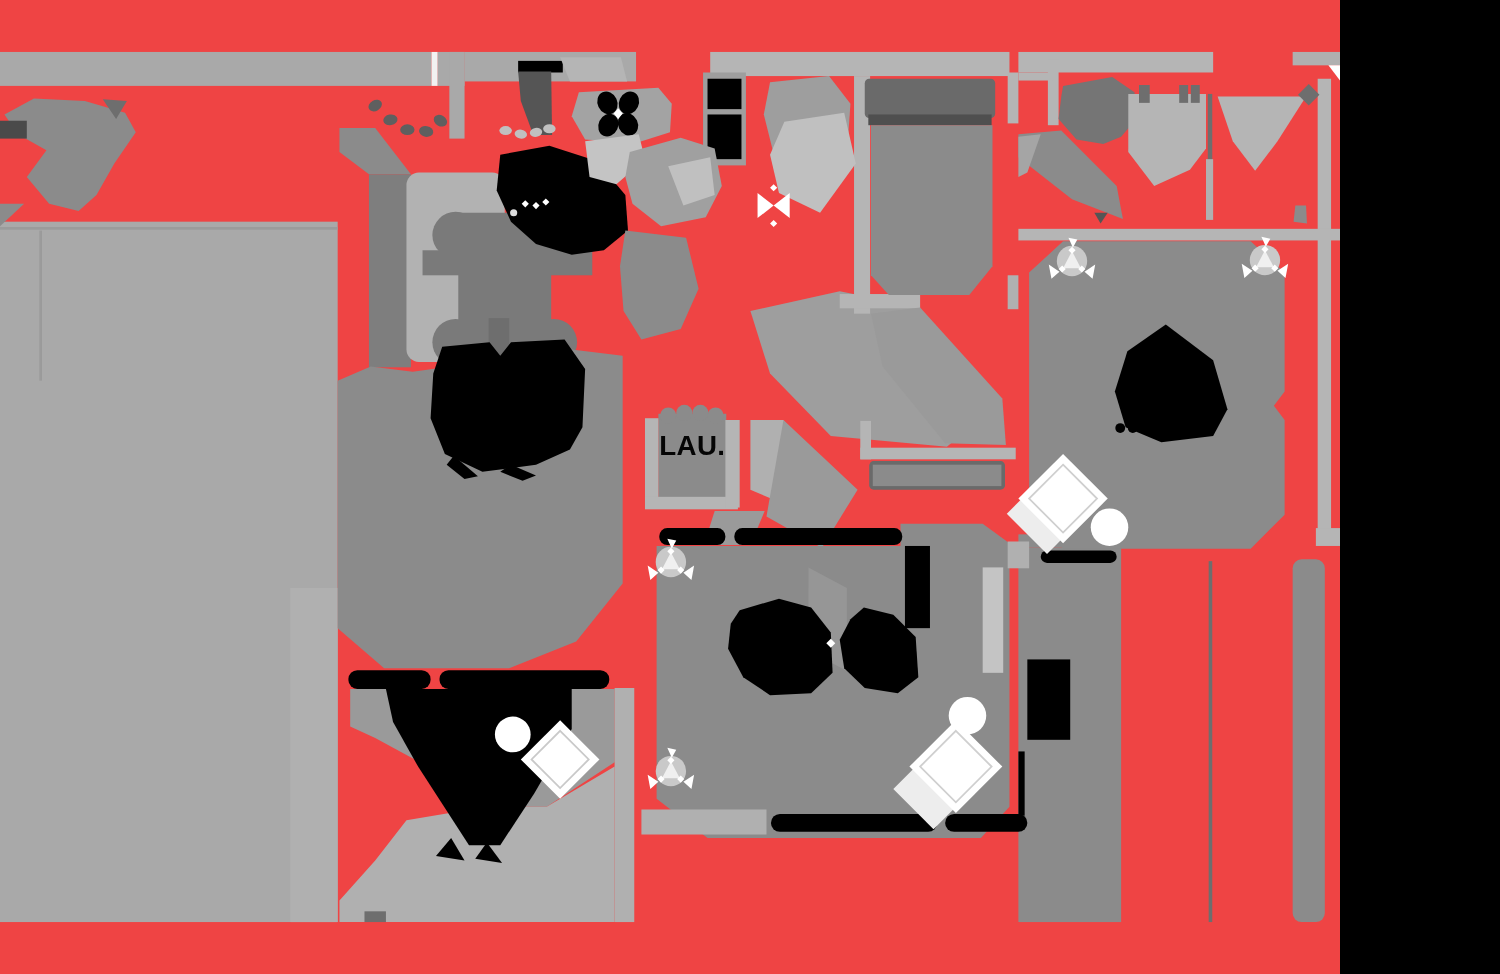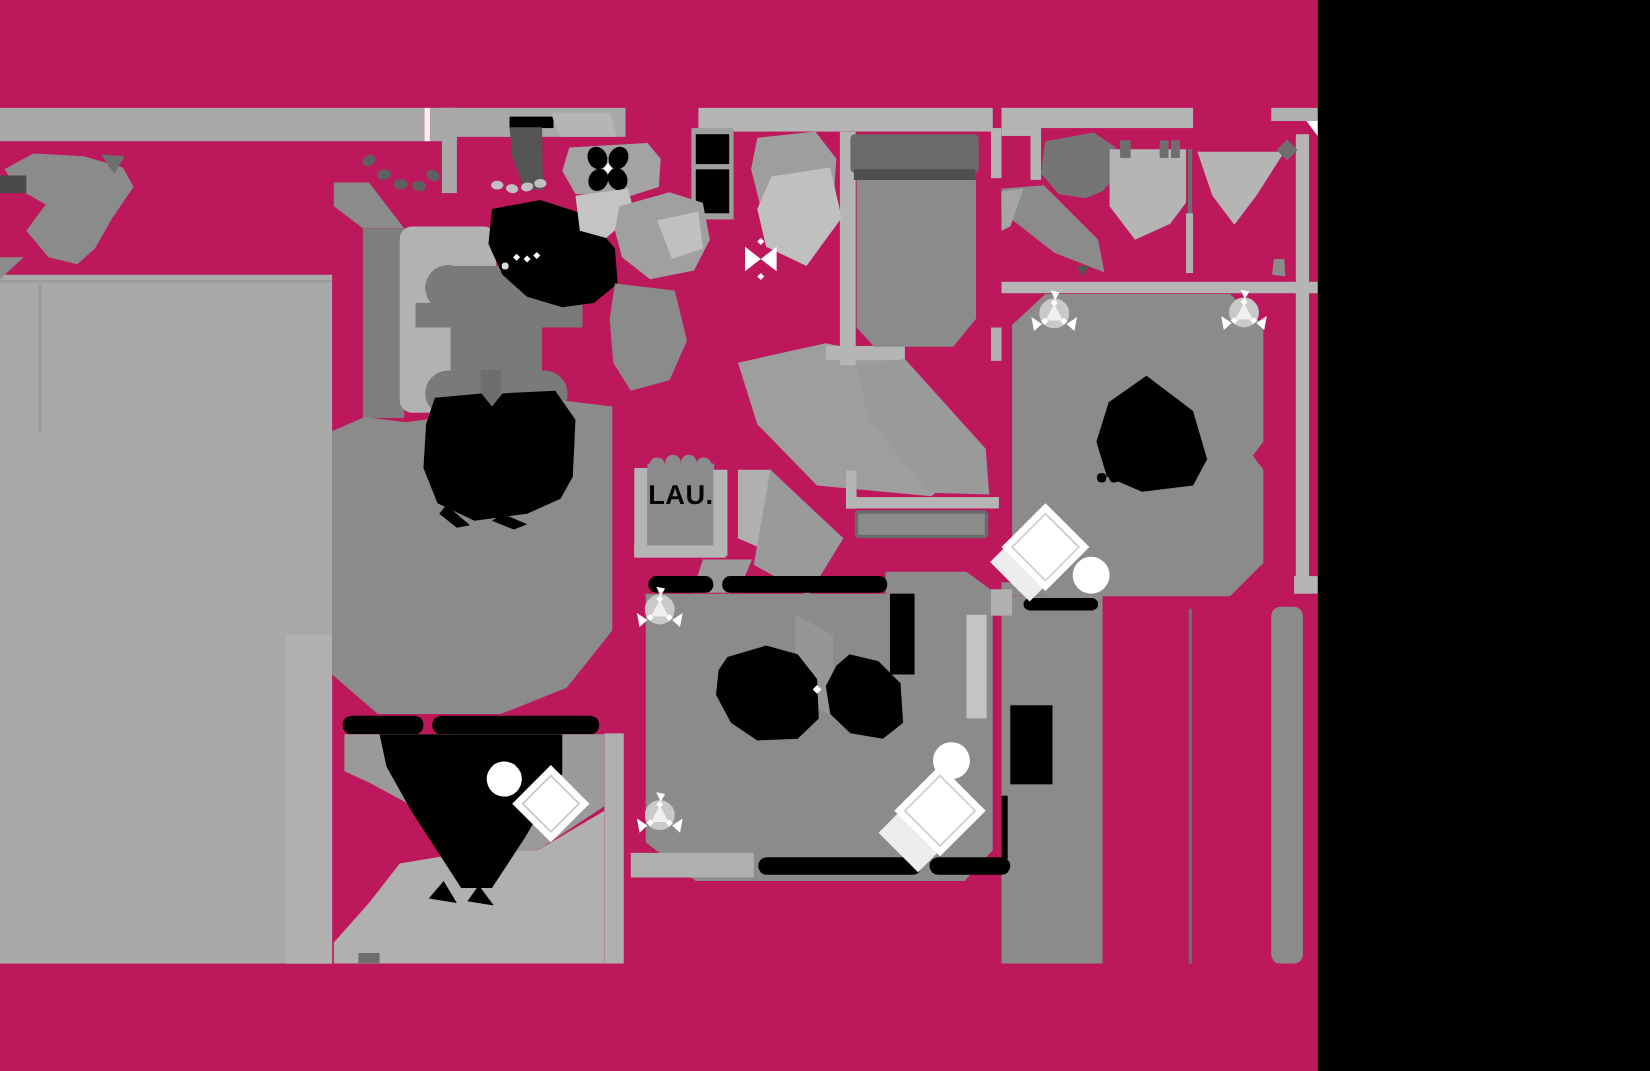--- a/index.html
+++ b/index.html
@@ -1,16 +1,16 @@
 <!DOCTYPE html>
 <html><head>
 <meta charset="utf-8">
 <style>
   html,body{margin:0;padding:0;background:#000;}
-  .stage{position:relative;width:1198px;height:974px;background:#be185d;overflow:hidden;
+  .stage{position:relative;width:1340px;height:974px;background:#ef4444;overflow:hidden;
          font-family:"Liberation Sans", sans-serif;}
   .stage svg{position:absolute;left:0;top:0;width:100%;height:100%;}
   .lau{font-family:"Liberation Sans", sans-serif;font-weight:700;font-size:31px;
        fill:#050505;text-anchor:middle;letter-spacing:0.5px;filter:blur(0.4px);}
 </style>
 </head>
 <body>
 
 <div class="stage">
   <svg id="plan" viewBox="0 0 1500 974">

